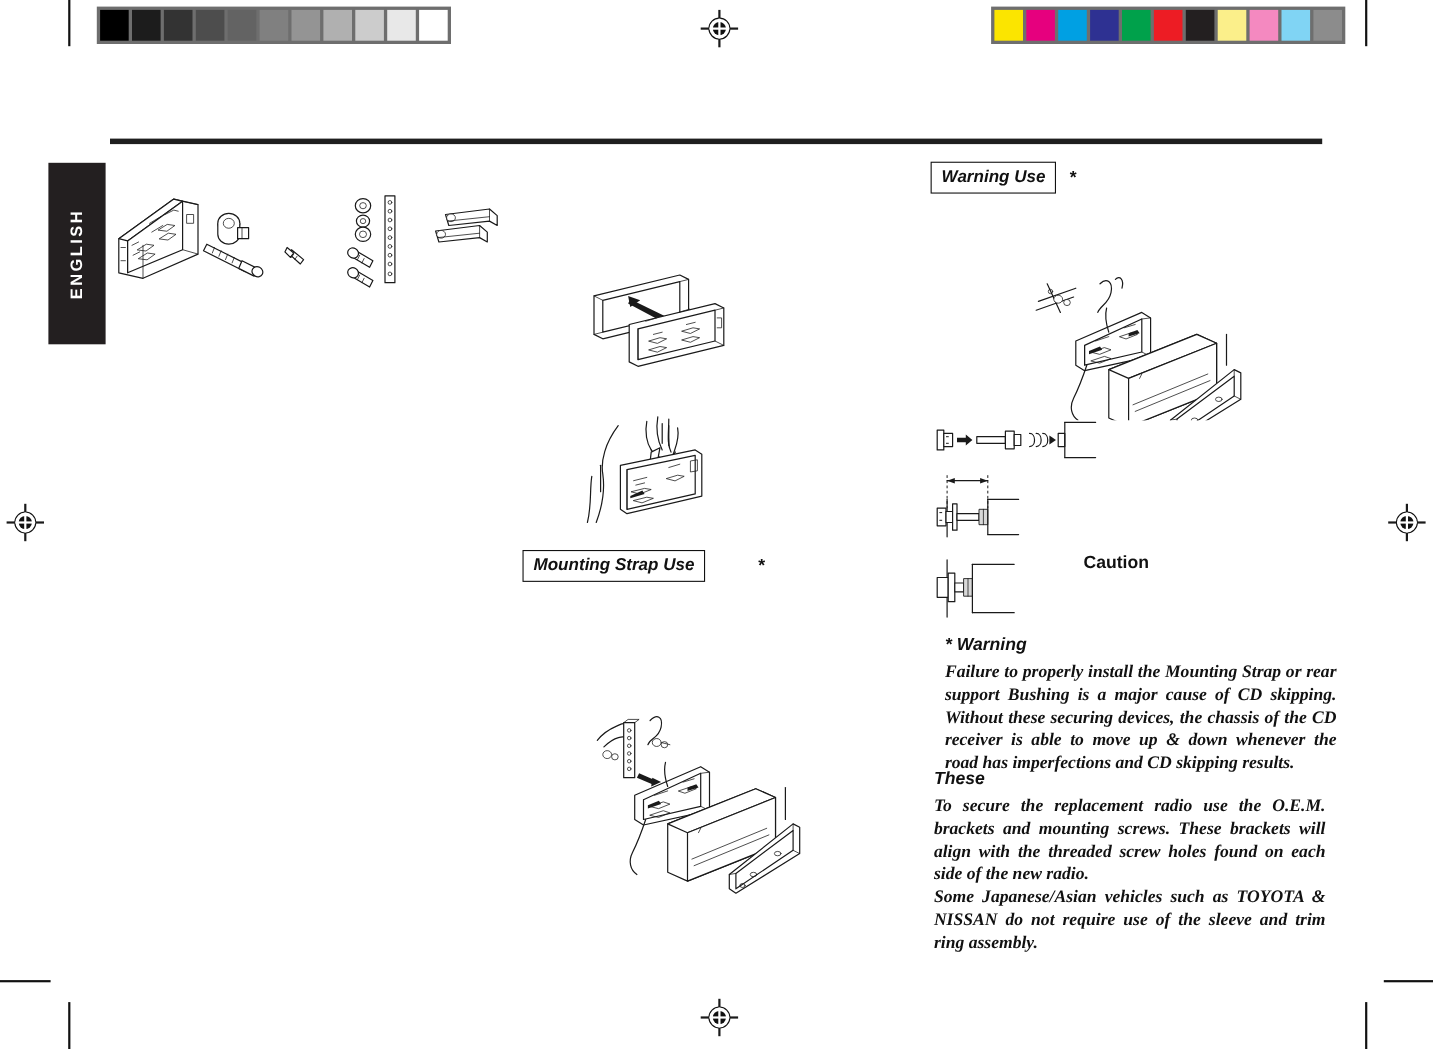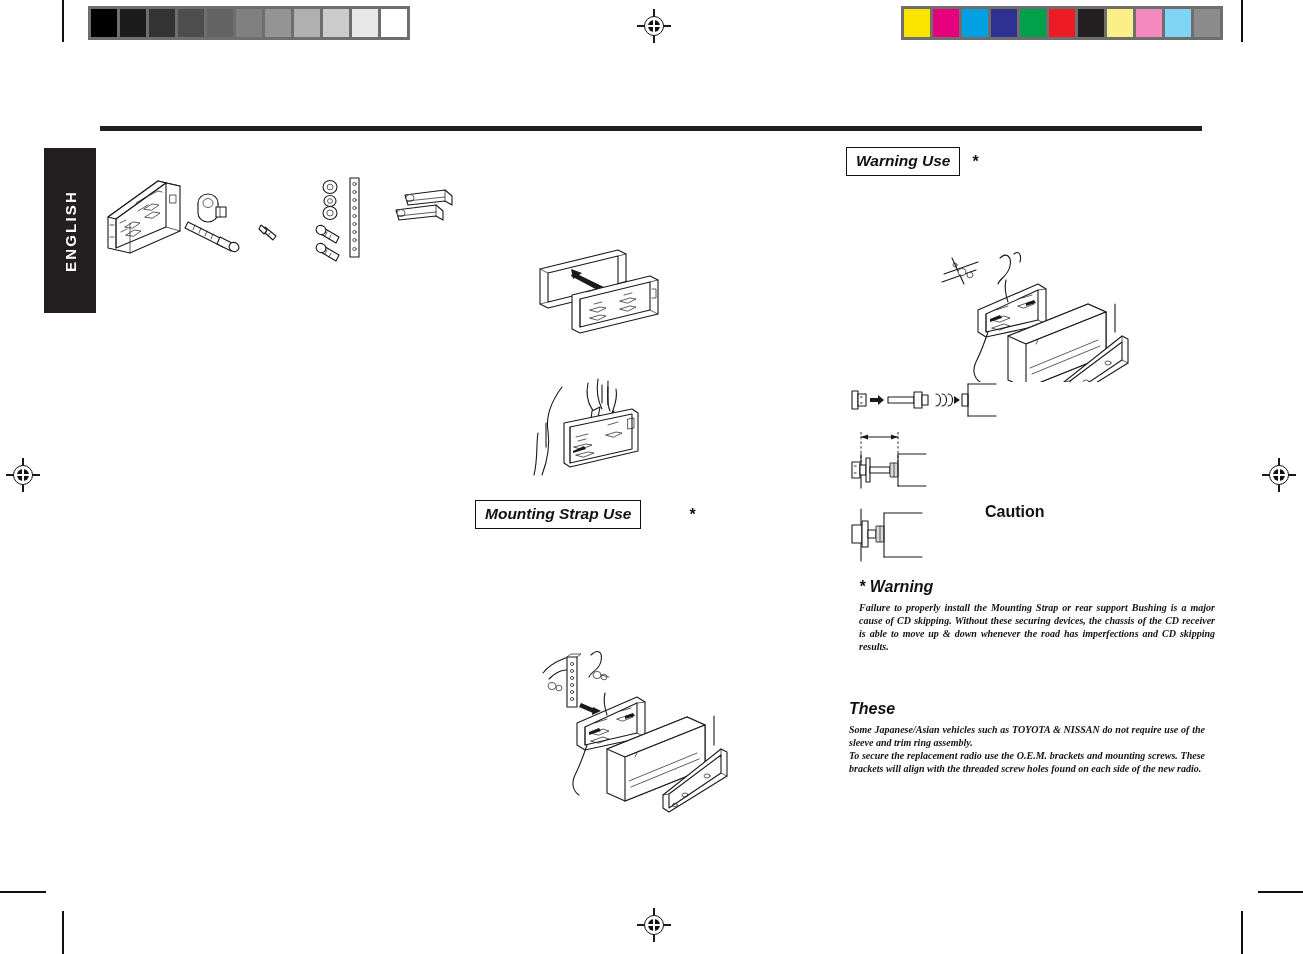--- a/index.html
+++ b/index.html
@@ -135,21 +135,21 @@
   }
   .txtblock h3 {
     margin: 0 0 5px 0;
     font-size: 16px;
     font-style: italic;
     font-weight: bold;
     font-family: "Liberation Sans", sans-serif;
   }
   .txtblock p {
     margin: 0;
-    font-size: 10px;
+    font-size: 16px;
     line-height: 1.30;
     font-style: italic;
     font-weight: bold;
     text-align: justify;
     font-family: "Liberation Serif", serif;
   }
   .caution-label {
     position: absolute;
     font-weight: bold;
     font-size: 16px;
@@ -568,17 +568,17 @@
 
   <div class="caution-label" style="left:945px; top:503px;">Caution</div>
 
   <div class="txtblock" style="left:849px; top:578px;margin-left:10px;">
     <h3>* Warning</h3>
     <p>Failure to properly install the Mounting Strap or rear support Bushing is a major cause of CD skipping. Without these securing devices, the chassis of the CD receiver is able to move up &amp; down whenever the road has imperfections and CD skipping results.</p>
   </div>
 
   <div class="txtblock" style="left:849px; top:700px;">
     <h3>These</h3>
+    <p style="text-align:justify;">To secure the replacement radio use the O.E.M. brackets and mounting screws. These brackets will align with the threaded screw holes found on each side of the new radio.</p>
     <p>Some Japanese/Asian vehicles such as TOYOTA &amp; NISSAN do not require use of the sleeve and trim ring assembly.</p>
-    <p style="text-align:justify;">To secure the replacement radio use the O.E.M. brackets and mounting screws. These brackets will align with the threaded screw holes found on each side of the new radio.</p>
   </div>
 
 </div>
 
 </body></html>

